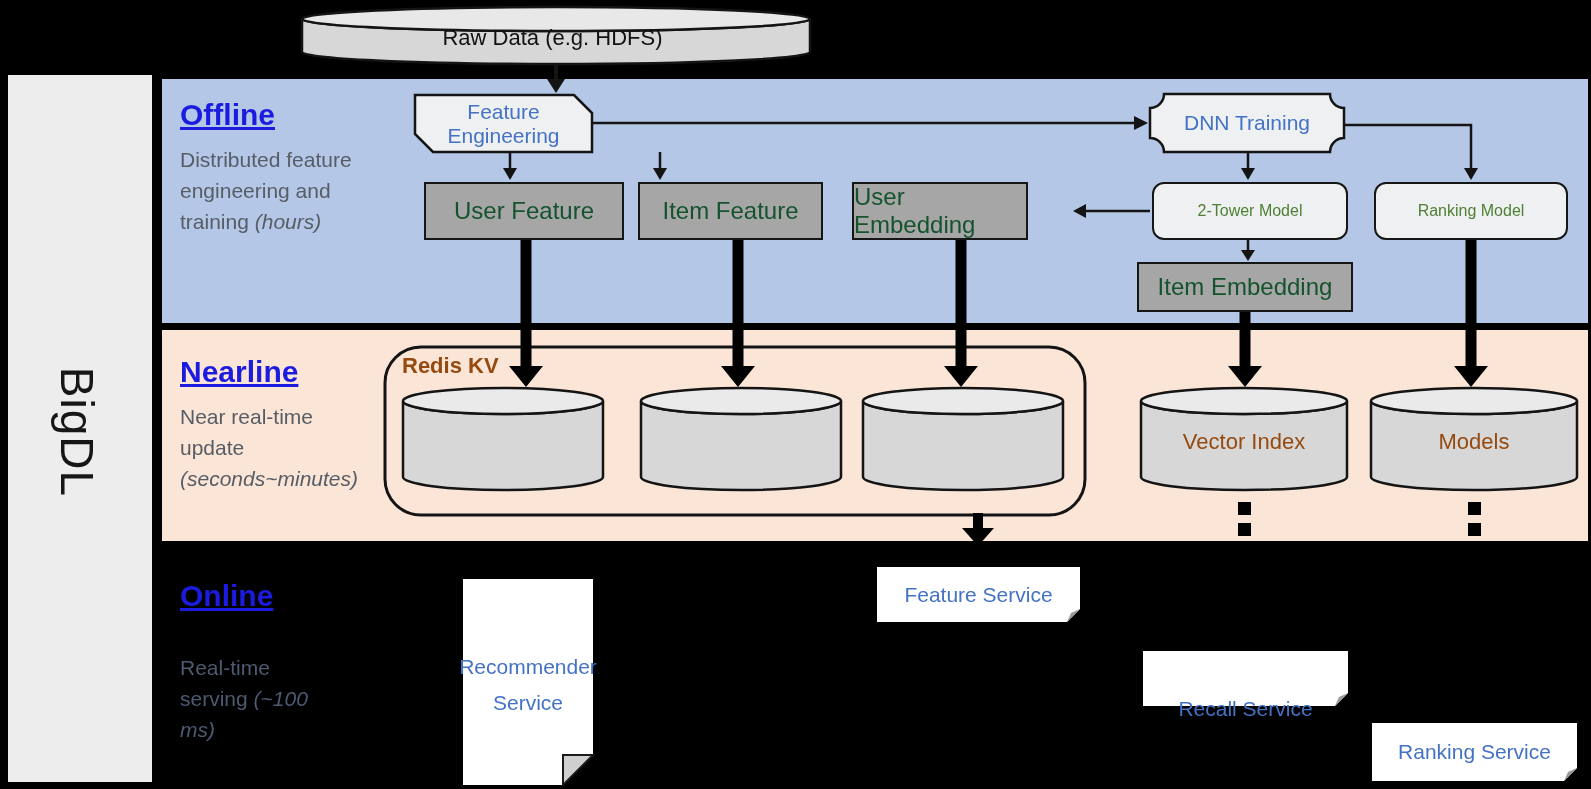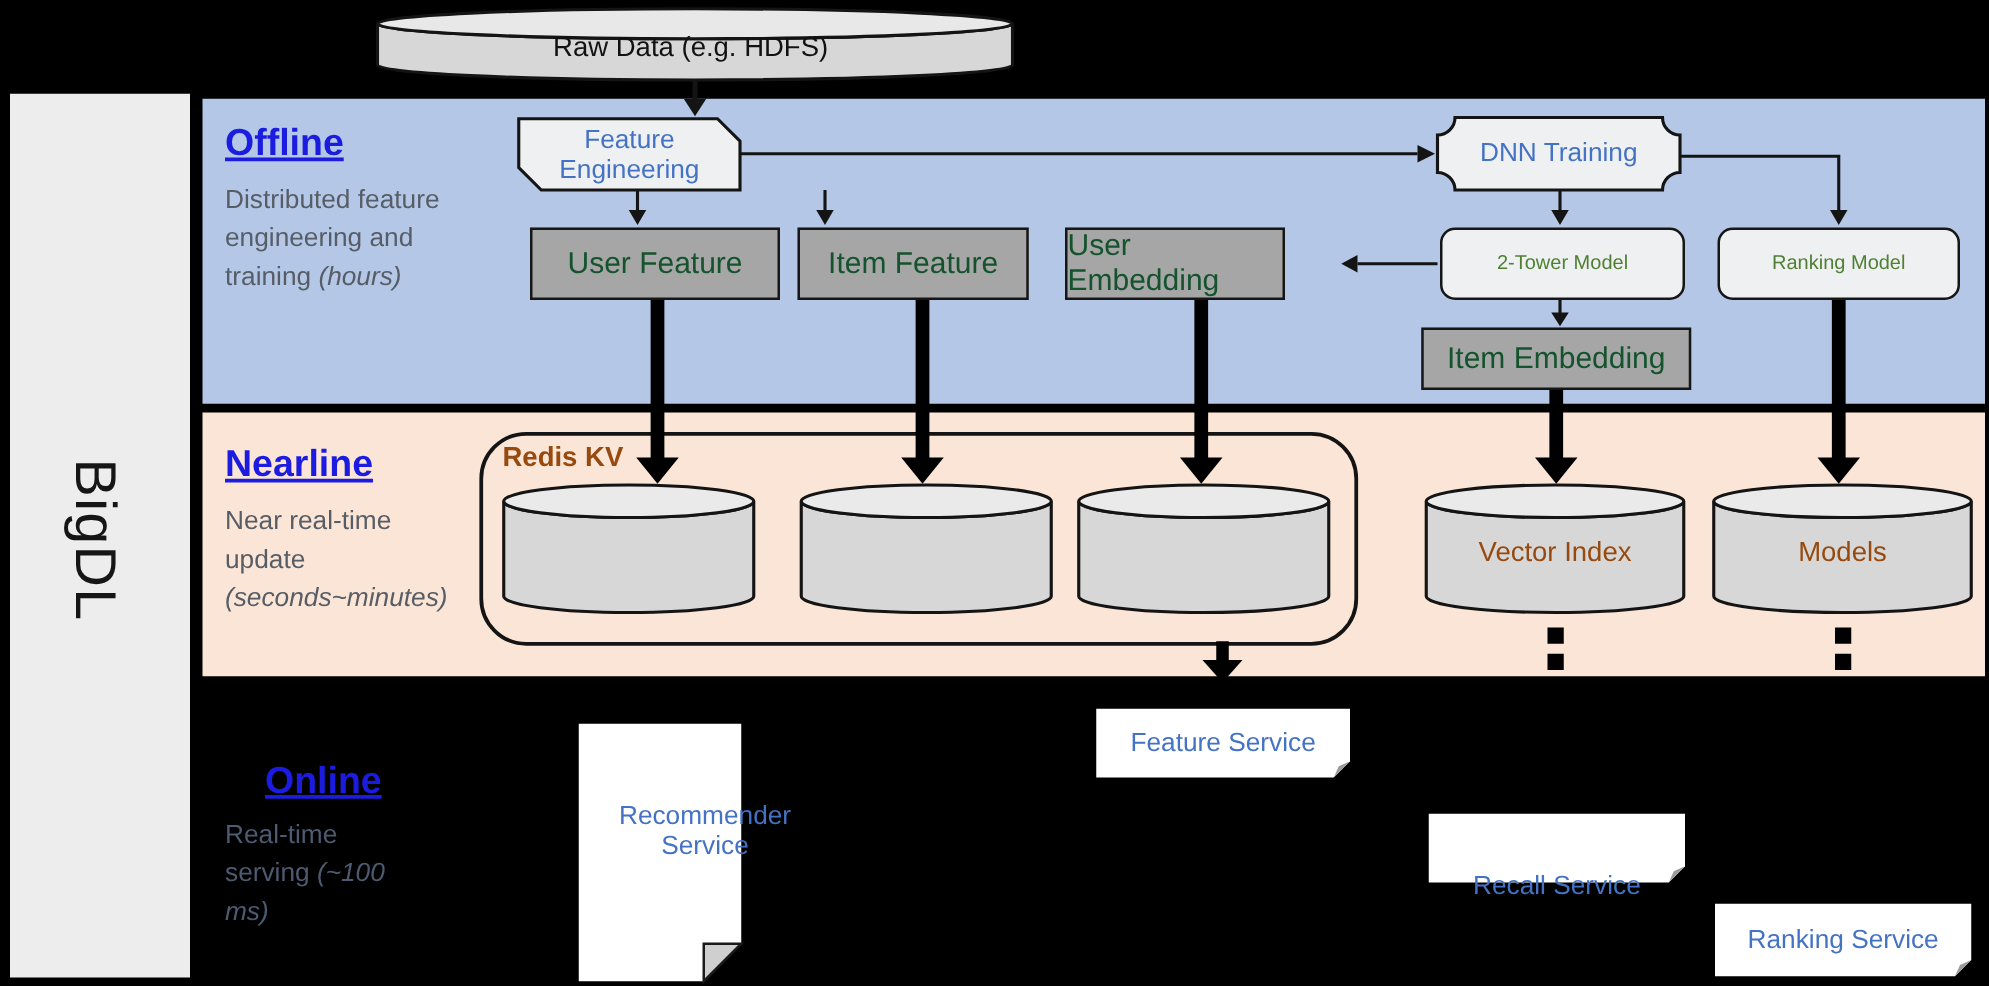--- a/index.html
+++ b/index.html
@@ -171,39 +171,39 @@
     <span>Distributed feature engineering and training</span>
     <i>(hours)</i>
   </div>
 
   <div class="sec-title" style="left:180px;top:355px;">Nearline</div>
   <div class="sec-desc" style="left:180px;top:401px;width:195px;">
     <span>Near real-time update</span>
     <i>(seconds~minutes)</i>
   </div>
 
-  <div class="sec-title" style="left:180px;top:608px;margin-left:32px;">Online</div>
+  <div class="sec-title" style="left:180px;top:579px;">Online</div>
   <div class="sec-desc on-black" style="left:180px;top:652px;width:135px;">
     <span>Real-time serving</span>
     <i>(~100 ms)</i>
   </div>
 
   <div class="node-label blue-text" style="left:415px;top:95px;width:177px;height:57px;">Feature Engineering</div>
   <div class="node-label blue-text" style="left:1150px;top:94px;width:194px;height:58px;text-align:center;">DNN Training</div>
 
   <div class="graybox" style="left:424px;top:182px;width:200px;height:58px;">User Feature</div>
   <div class="graybox" style="left:638px;top:182px;width:185px;height:58px;">Item Feature</div>
   <div class="graybox" style="left:852px;top:182px;width:176px;height:58px;">User Embedding</div>
   <div class="graybox" style="left:1137px;top:262px;width:216px;height:50px;">Item Embedding</div>
 
   <div class="litebox green-text" style="left:1152px;top:182px;width:196px;height:58px;">2-Tower Model</div>
   <div class="litebox green-text" style="left:1374px;top:182px;width:194px;height:58px;">Ranking Model</div>
 
   <div class="redis-label">Redis KV</div>
   <div class="node-label brown-text" style="left:1141px;top:424px;width:206px;height:36px;font-size:22px;">Vector Index</div>
   <div class="node-label brown-text" style="left:1371px;top:424px;width:206px;height:36px;font-size:22px;">Models</div>
 
-  <div class="svc-label" style="left:461px;top:620px;width:134px;height:90px;line-height:24px;margin-left:36px;">Recommender Service</div>
+  <div class="svc-label" style="left:461px;top:640px;width:134px;height:90px;line-height:36px;">Recommender Service</div>
   <div class="svc-label" style="left:877px;top:567px;width:203px;height:55px;">Feature Service</div>
   <div class="svc-label" style="left:1143px;top:651px;width:205px;height:55px;margin-top:30px;">Recall Service</div>
   <div class="svc-label" style="left:1372px;top:723px;width:205px;height:58px;">Ranking Service</div>
 
 </div>
 
 </body></html>

